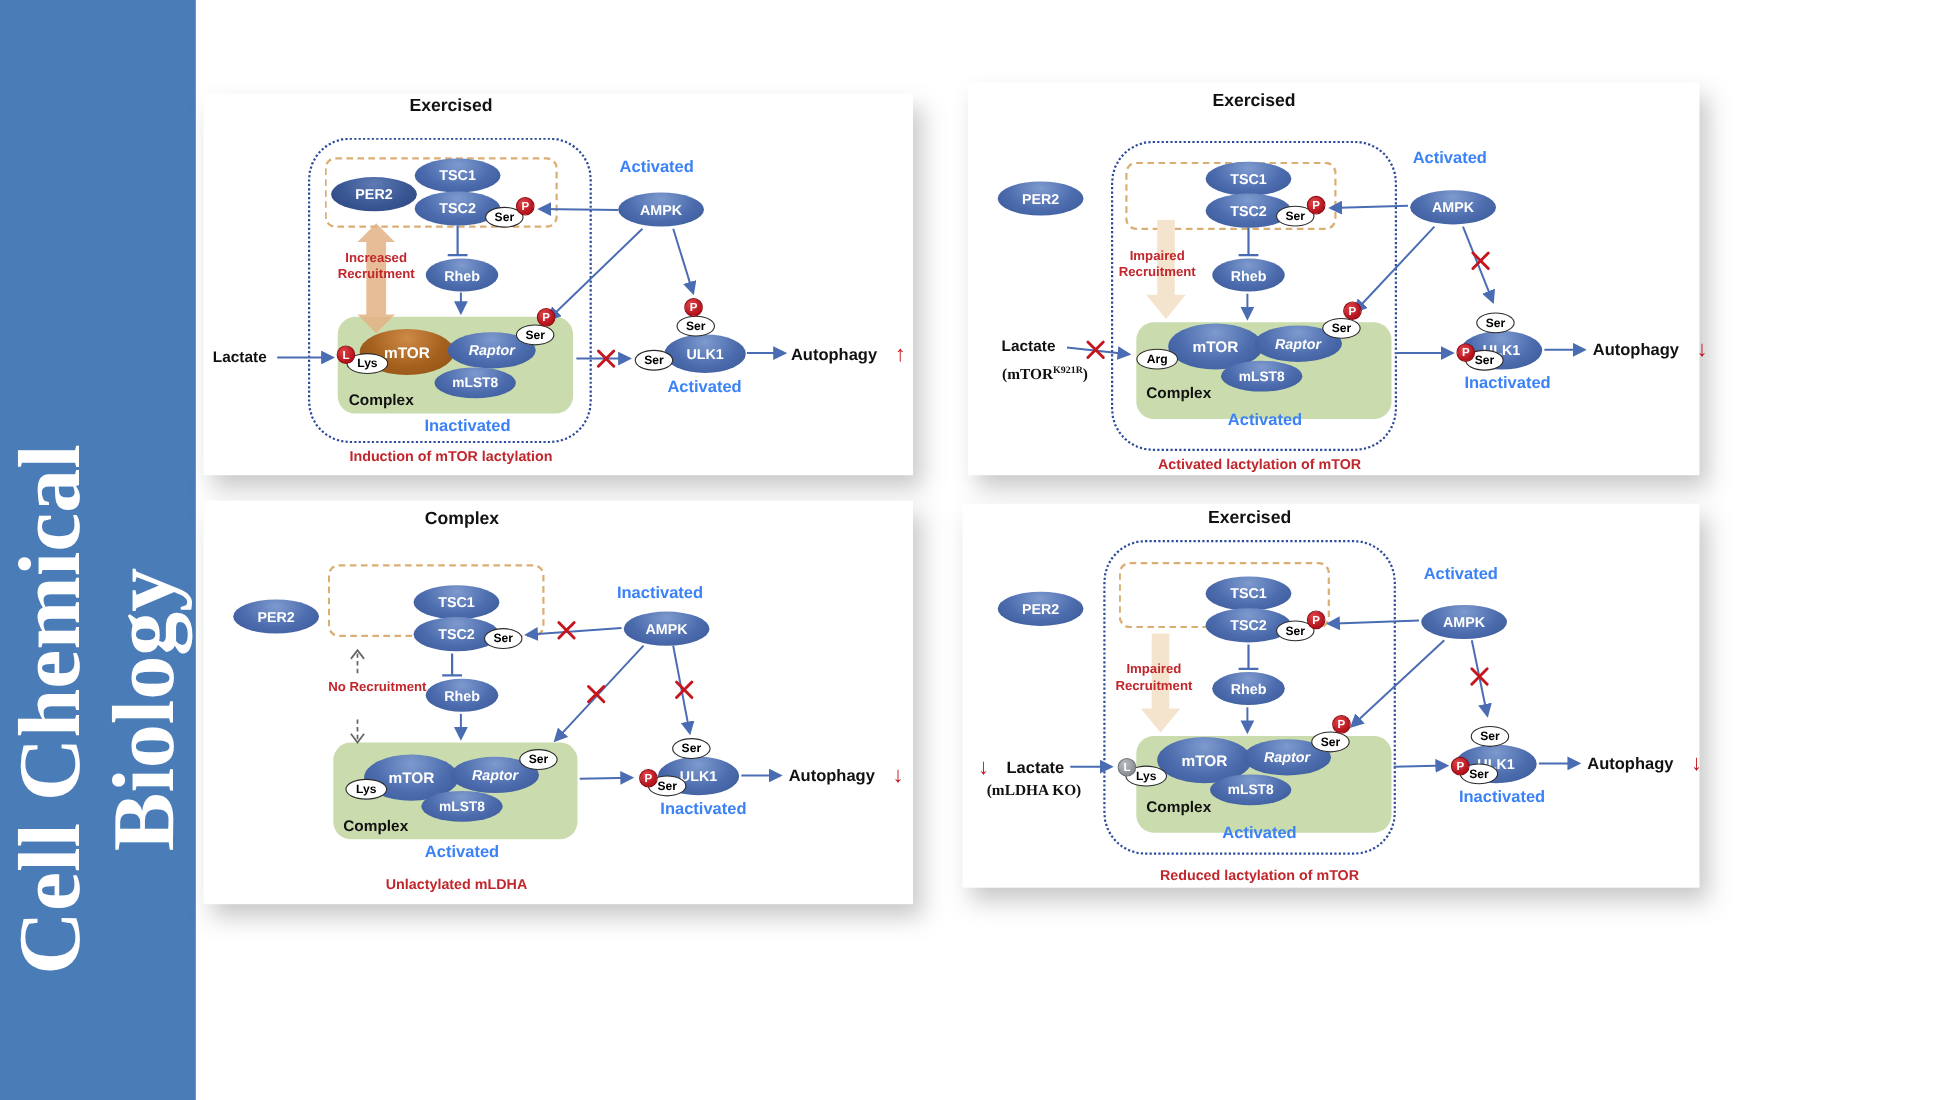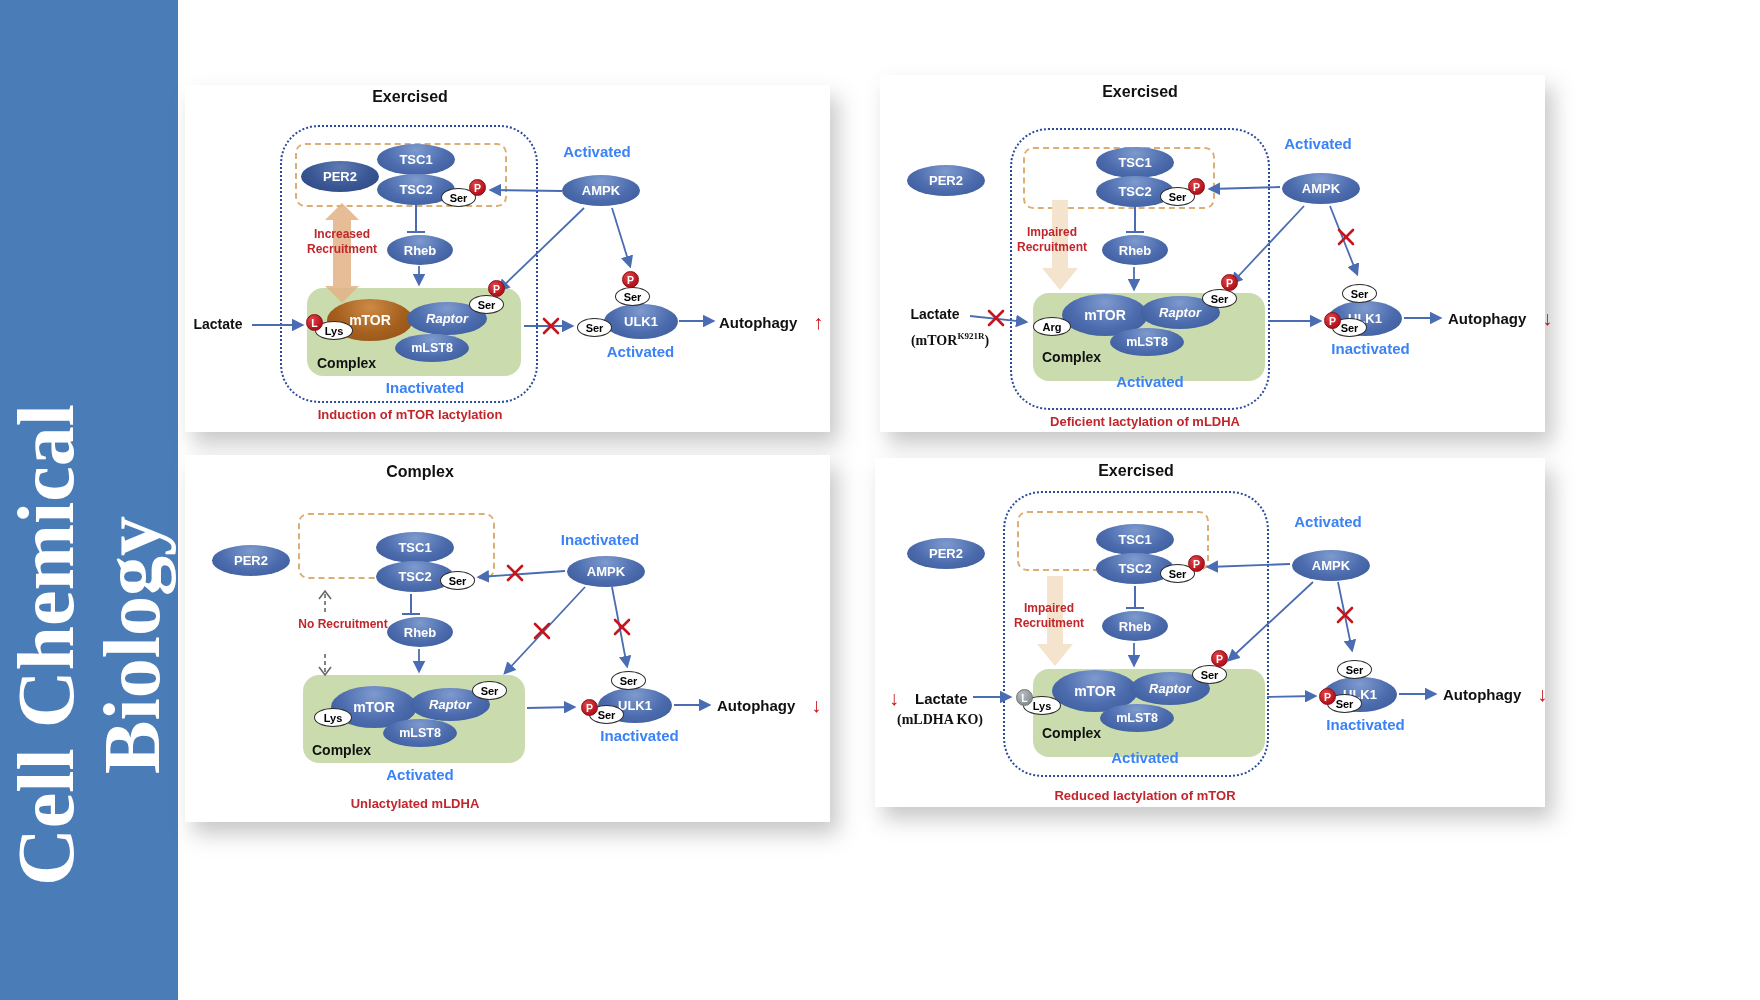--- a/index.html
+++ b/index.html
@@ -175,21 +175,21 @@
     <div class="status" style="left:205px;top:298px;width:130px">Activated</div>
     <div class="node n-ulk1" style="left:448px;top:226px">ULK1</div>
     <div class="tag" style="left:462px;top:209px">Ser</div>
     <div class="circ" style="left:444px;top:237px">P</div>
     <div class="tag" style="left:452px;top:243px">Ser</div>
     <div class="status" style="left:428px;top:265px;width:125px">Inactivated</div>
     <div class="auto" style="left:568px;top:233px">
       <span class="txt">Autophagy</span>
       <span class="dir">↓</span>
     </div>
-    <div class="caption" style="left:110px;top:339px;width:310px">Deficient lactylation of mLDHA</div>
+    <div class="caption" style="left:110px;top:339px;width:310px">Activated lactylation of mTOR</div>
   </div>
 
   <div class="panel" style="left:185px;top:455px;width:645px;height:367px">
     <div class="dashedbox" style="left:113px;top:58px;width:197px;height:66px"></div>
     <div class="greenbox" style="left:118px;top:220px;width:222px;height:88px"></div>
     <svg class="psvg" width="645" height="367">
       <line class="arr" x1="380" y1="116" x2="294" y2="122"></line>
       <path class="tbar" d="M226,139 L226,158 M217,159 L235,159"></path>
       <line class="arr" x1="234" y1="194" x2="234" y2="216"></line>
       <line class="arr" x1="400" y1="132" x2="320" y2="218"></line>

